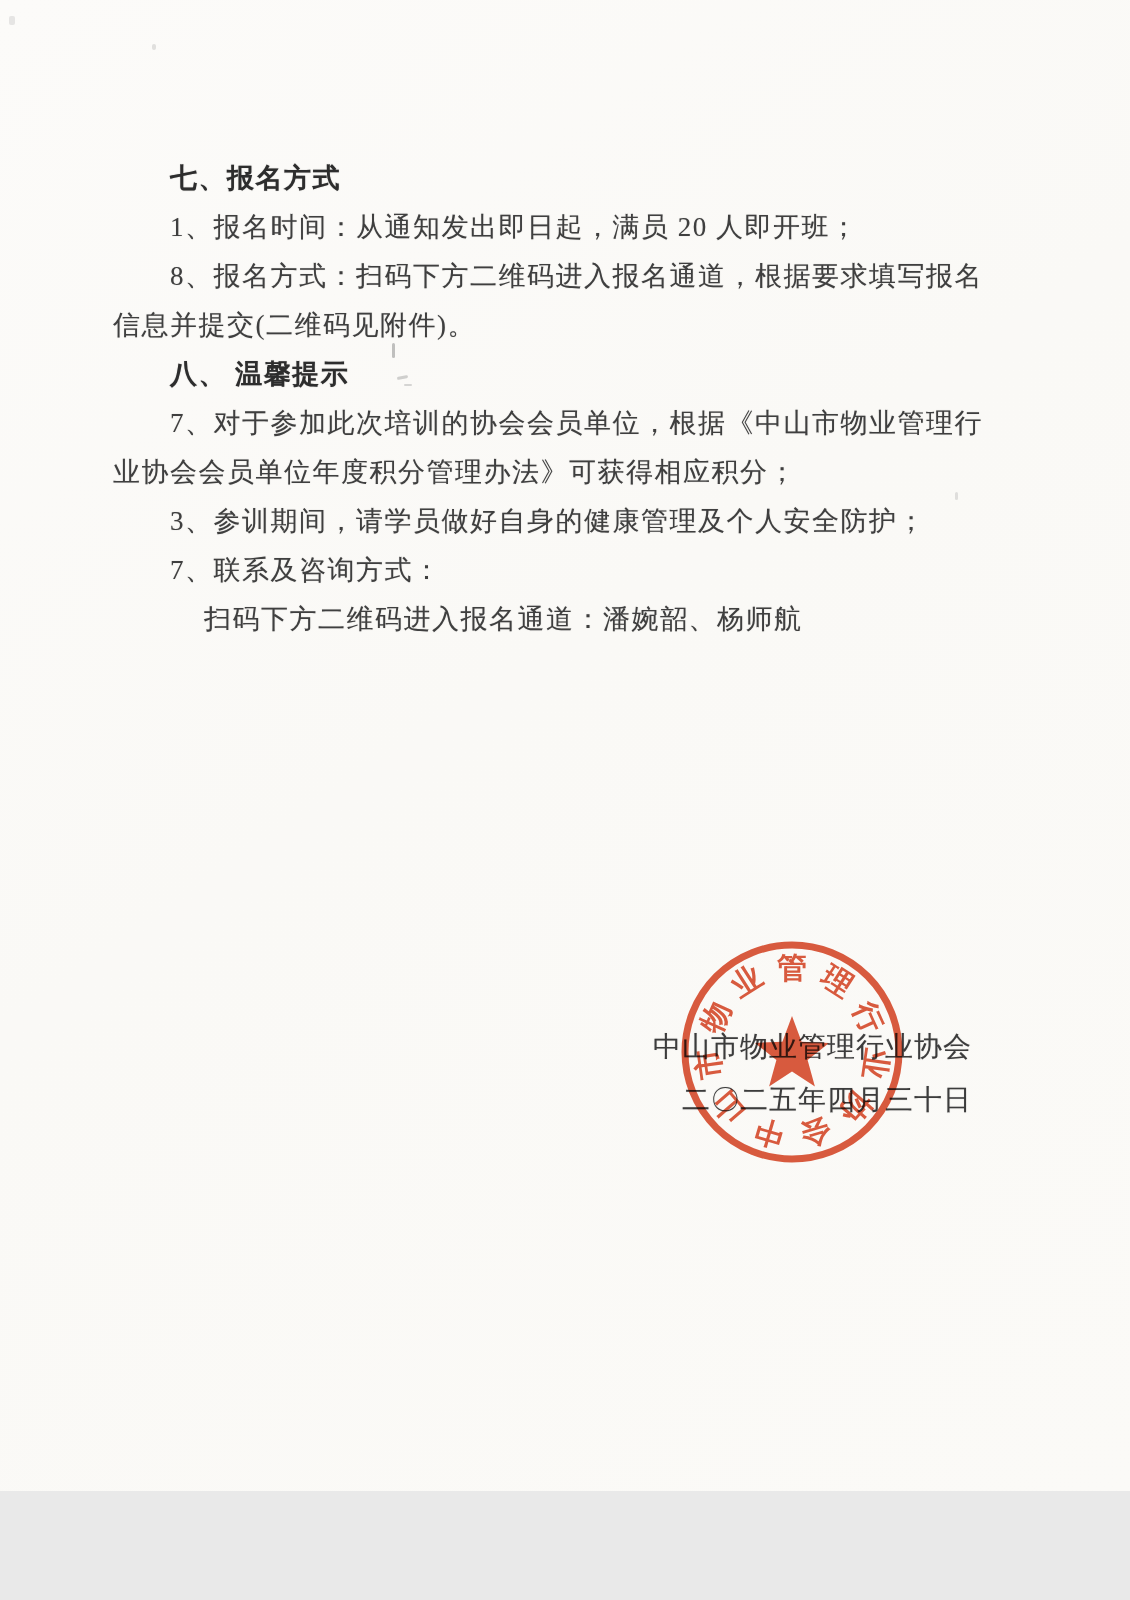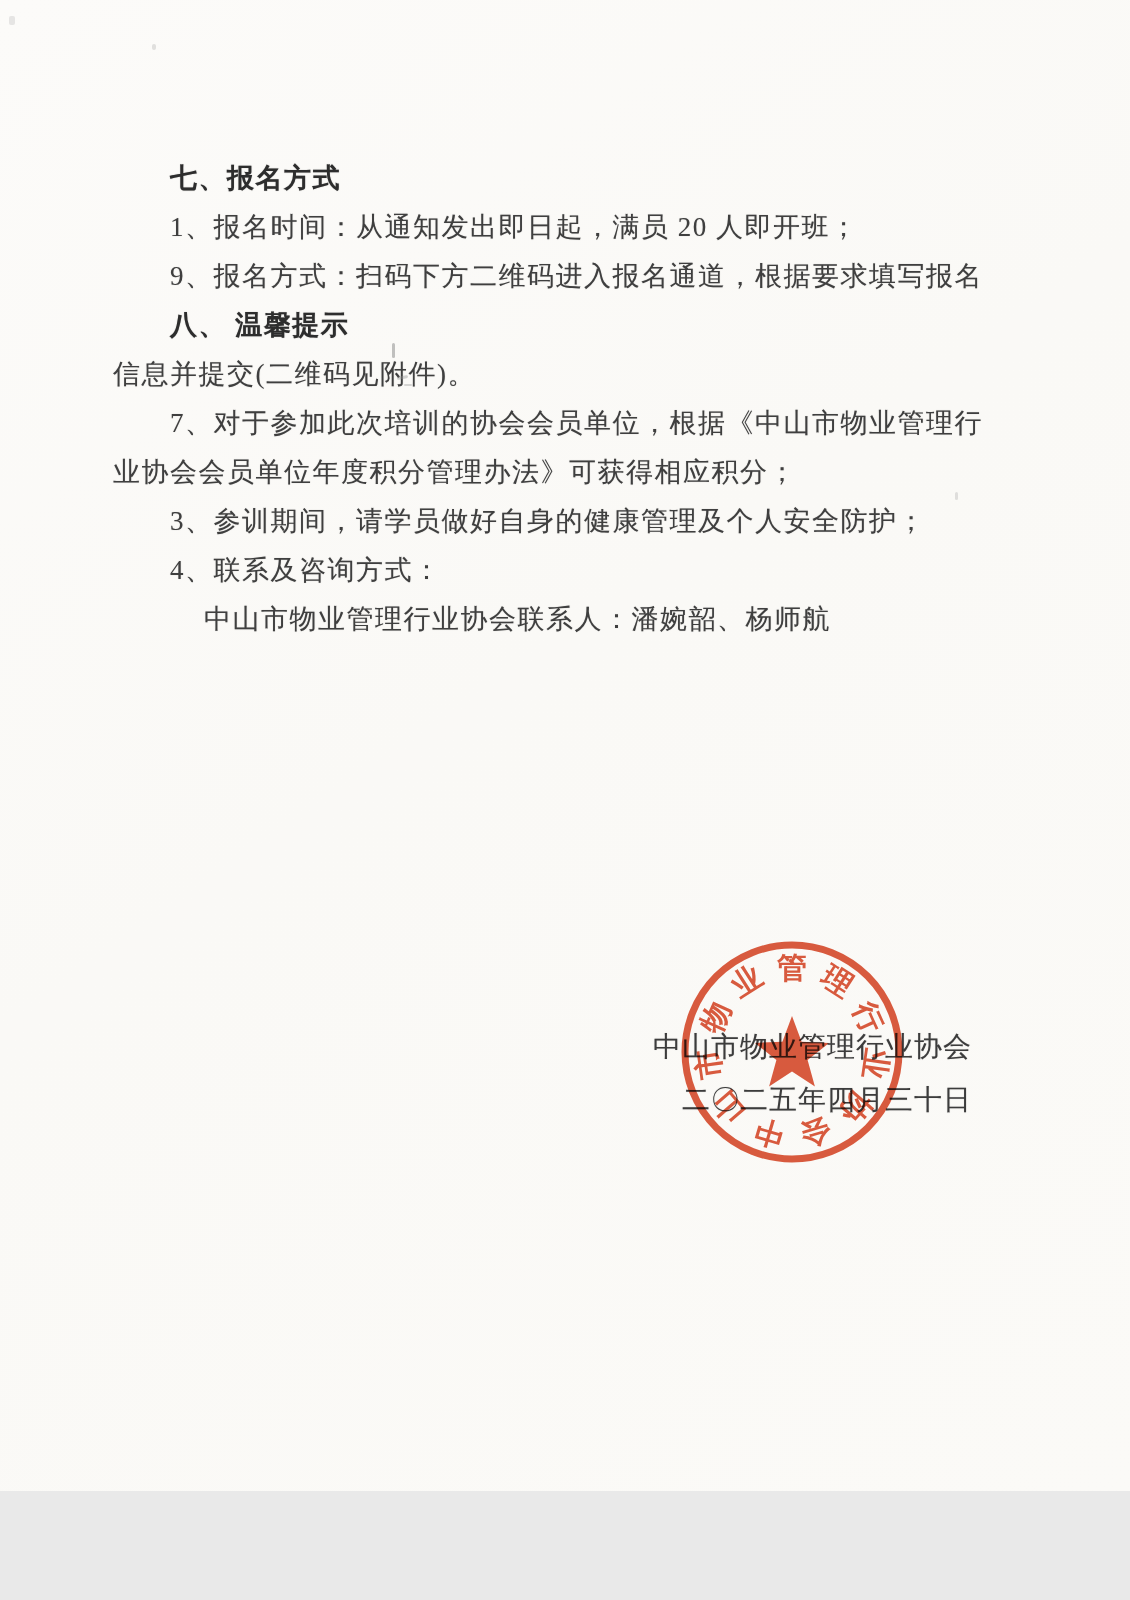--- a/index.html
+++ b/index.html
@@ -83,28 +83,28 @@
   .a7 { left: 955px; top: 492px; width: 3px;  height: 8px;  opacity: .25; }
 </style>
 </head>
 <body>
 
 <div class="page">
 
   <div class="doc-lines">
     <div class="doc-line heading indent">七、报名方式</div>
     <div class="doc-line indent">1、报名时间：从通知发出即日起，满员 20 人即开班；</div>
-    <div class="doc-line indent">9、报名方式：扫码下方二维码进入报名通道，根据要求填写报名</div>
+    <div class="doc-line indent">8、报名方式：扫码下方二维码进入报名通道，根据要求填写报名</div>
+    <div class="doc-line">信息并提交(二维码见附件)。</div>
     <div class="doc-line heading indent">八、 温馨提示</div>
-    <div class="doc-line">信息并提交(二维码见附件)。</div>
     <div class="doc-line indent">7、对于参加此次培训的协会会员单位，根据《中山市物业管理行</div>
     <div class="doc-line">业协会会员单位年度积分管理办法》可获得相应积分；</div>
     <div class="doc-line indent">3、参训期间，请学员做好自身的健康管理及个人安全防护；</div>
-    <div class="doc-line indent">4、联系及咨询方式：</div>
-    <div class="doc-line contact">中山市物业管理行业协会联系人：潘婉韶、杨师航</div>
+    <div class="doc-line indent">7、联系及咨询方式：</div>
+    <div class="doc-line contact">扫码下方二维码进入报名通道：潘婉韶、杨师航</div>
   </div>
 
   <div class="signature-org">中山市物业管理行业协会</div>
   <div class="signature-date">二〇二五年四月三十日</div>
 
   <svg class="seal" viewBox="0 0 240 240" xmlns="http://www.w3.org/2000/svg">
     <circle cx="120" cy="120" r="107" fill="none" stroke-width="7" stroke="#d94a2b"></circle>
     <polygon points="120,84 129.6,109.7 157.1,110.9 135.6,128.1 142.9,154.6 120,139.4 97.1,154.6 104.4,128.1 82.9,110.9 110.4,109.7" fill="#d94a2b"></polygon>
     <g text-anchor="middle">
       <text x="120" y="46" transform="rotate(196.4 120 120)" fill="#d94a2b">中</text>

